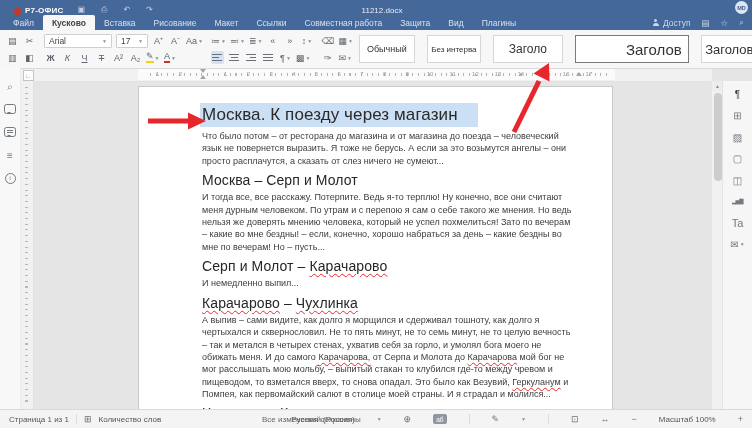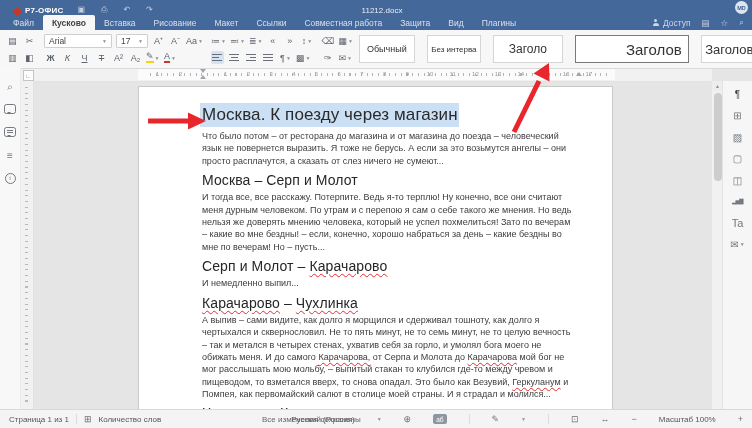--- a/index.html
+++ b/index.html
@@ -78,21 +78,21 @@
   .chartic{font-size:5.5px;letter-spacing:-.5px;color:#73797f;} .taic{font-size:11px;color:#73797f;}
   
   .vscroll{position:absolute;top:81px;right:29px;width:11px;bottom:18px;background:#f1f1f1;border-left:1px solid #e5e5e5;z-index:3;}
   .vscroll .sup{height:10px;display:flex;align-items:center;justify-content:center;font-size:5px;color:#8b8b8b;background:#ededed;}
   .vscroll .thumb{margin:2px 1.5px 0;height:88px;background:#cdcdcd;border-radius:4px;}
   
   .canvas{position:absolute;top:81px;left:34px;right:40px;bottom:18px;background:#e5e5e5;overflow:hidden;z-index:1;}
   .page{position:absolute;left:104px;top:5px;width:475px;height:620px;background:#fff;border:1px solid #c9c9c9;
         padding:18px 38px 0 63px;box-sizing:border-box;}
   .dtitle{font-size:17px;color:#2a2a2a;margin:0 0 5px -2px;letter-spacing:.1px;}
-  .dtitle .sel{background:#cbdff5;padding:2px 1px 3px 2px;}
+  .dtitle .sel{background:#cbdff5;padding:2px 20px 3px 2px;}
   .page p{font-size:9px;line-height:12.3px;color:#3c3c3c;margin:0 0 3px;}
   .page h2{font-size:14px;font-weight:400;color:#262626;margin:5px 0 3.5px;letter-spacing:.1px;}
   .sp{text-decoration:underline;text-decoration-style:wavy;text-decoration-color:#e8272d;text-decoration-thickness:1px;text-underline-offset:2px;}
   
   .statusbar{position:absolute;left:0;right:0;bottom:0;height:18px;background:#f4f4f4;border-top:1px solid #d9d9d9;
              display:flex;align-items:center;font-size:8px;color:#555;padding:0 9px;gap:7px;z-index:6;}
   .ssep{width:1px;height:10px;background:#dcdcdc;}
   .saved{position:absolute;left:262px;color:#666;}
   .sb-right{margin-left:auto;display:flex;align-items:center;gap:22px;}
   .sbico{color:#6b7078;font-size:9px;}

